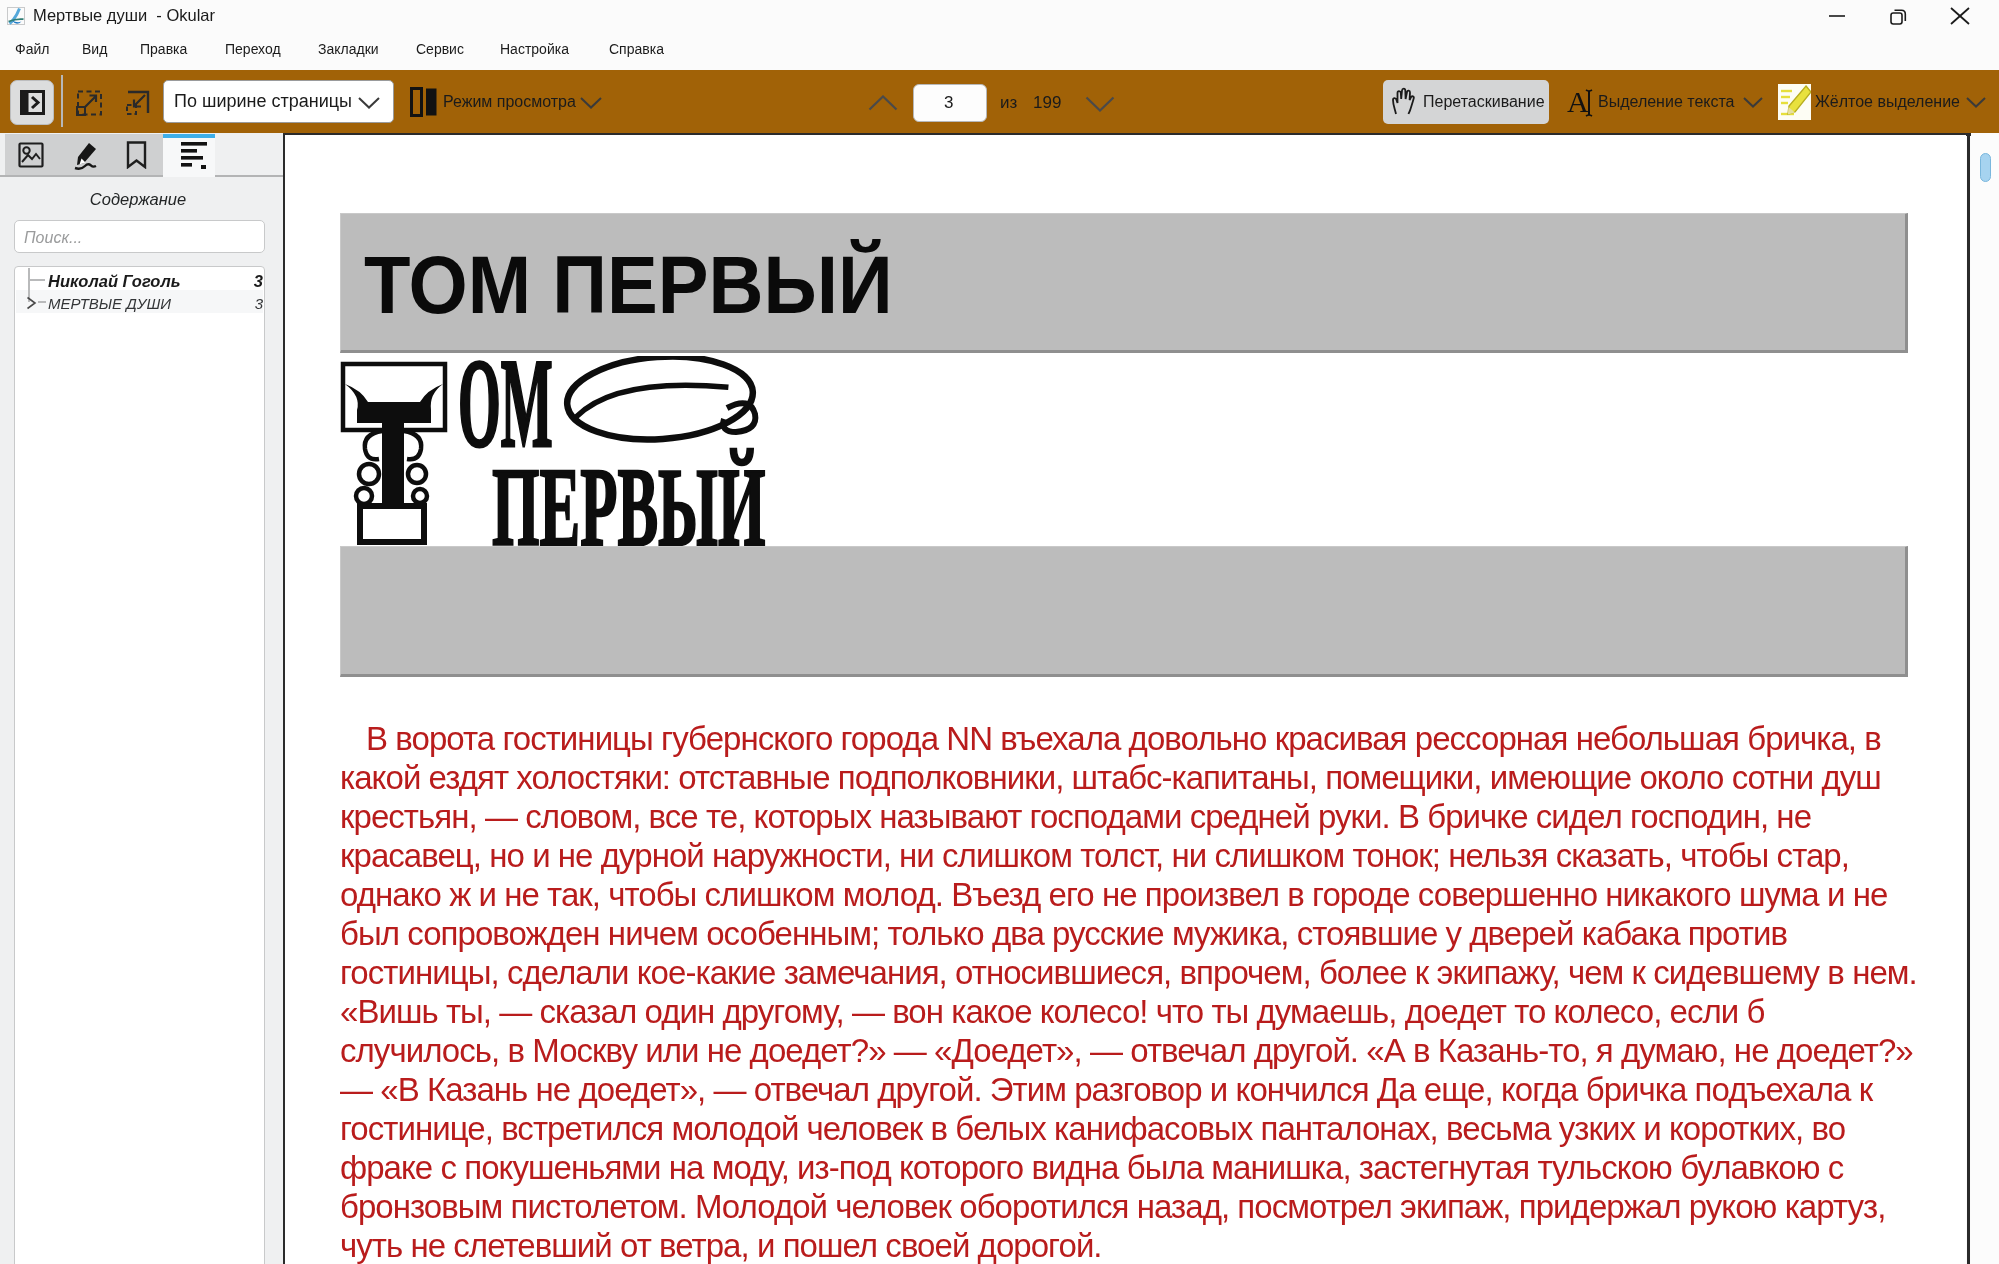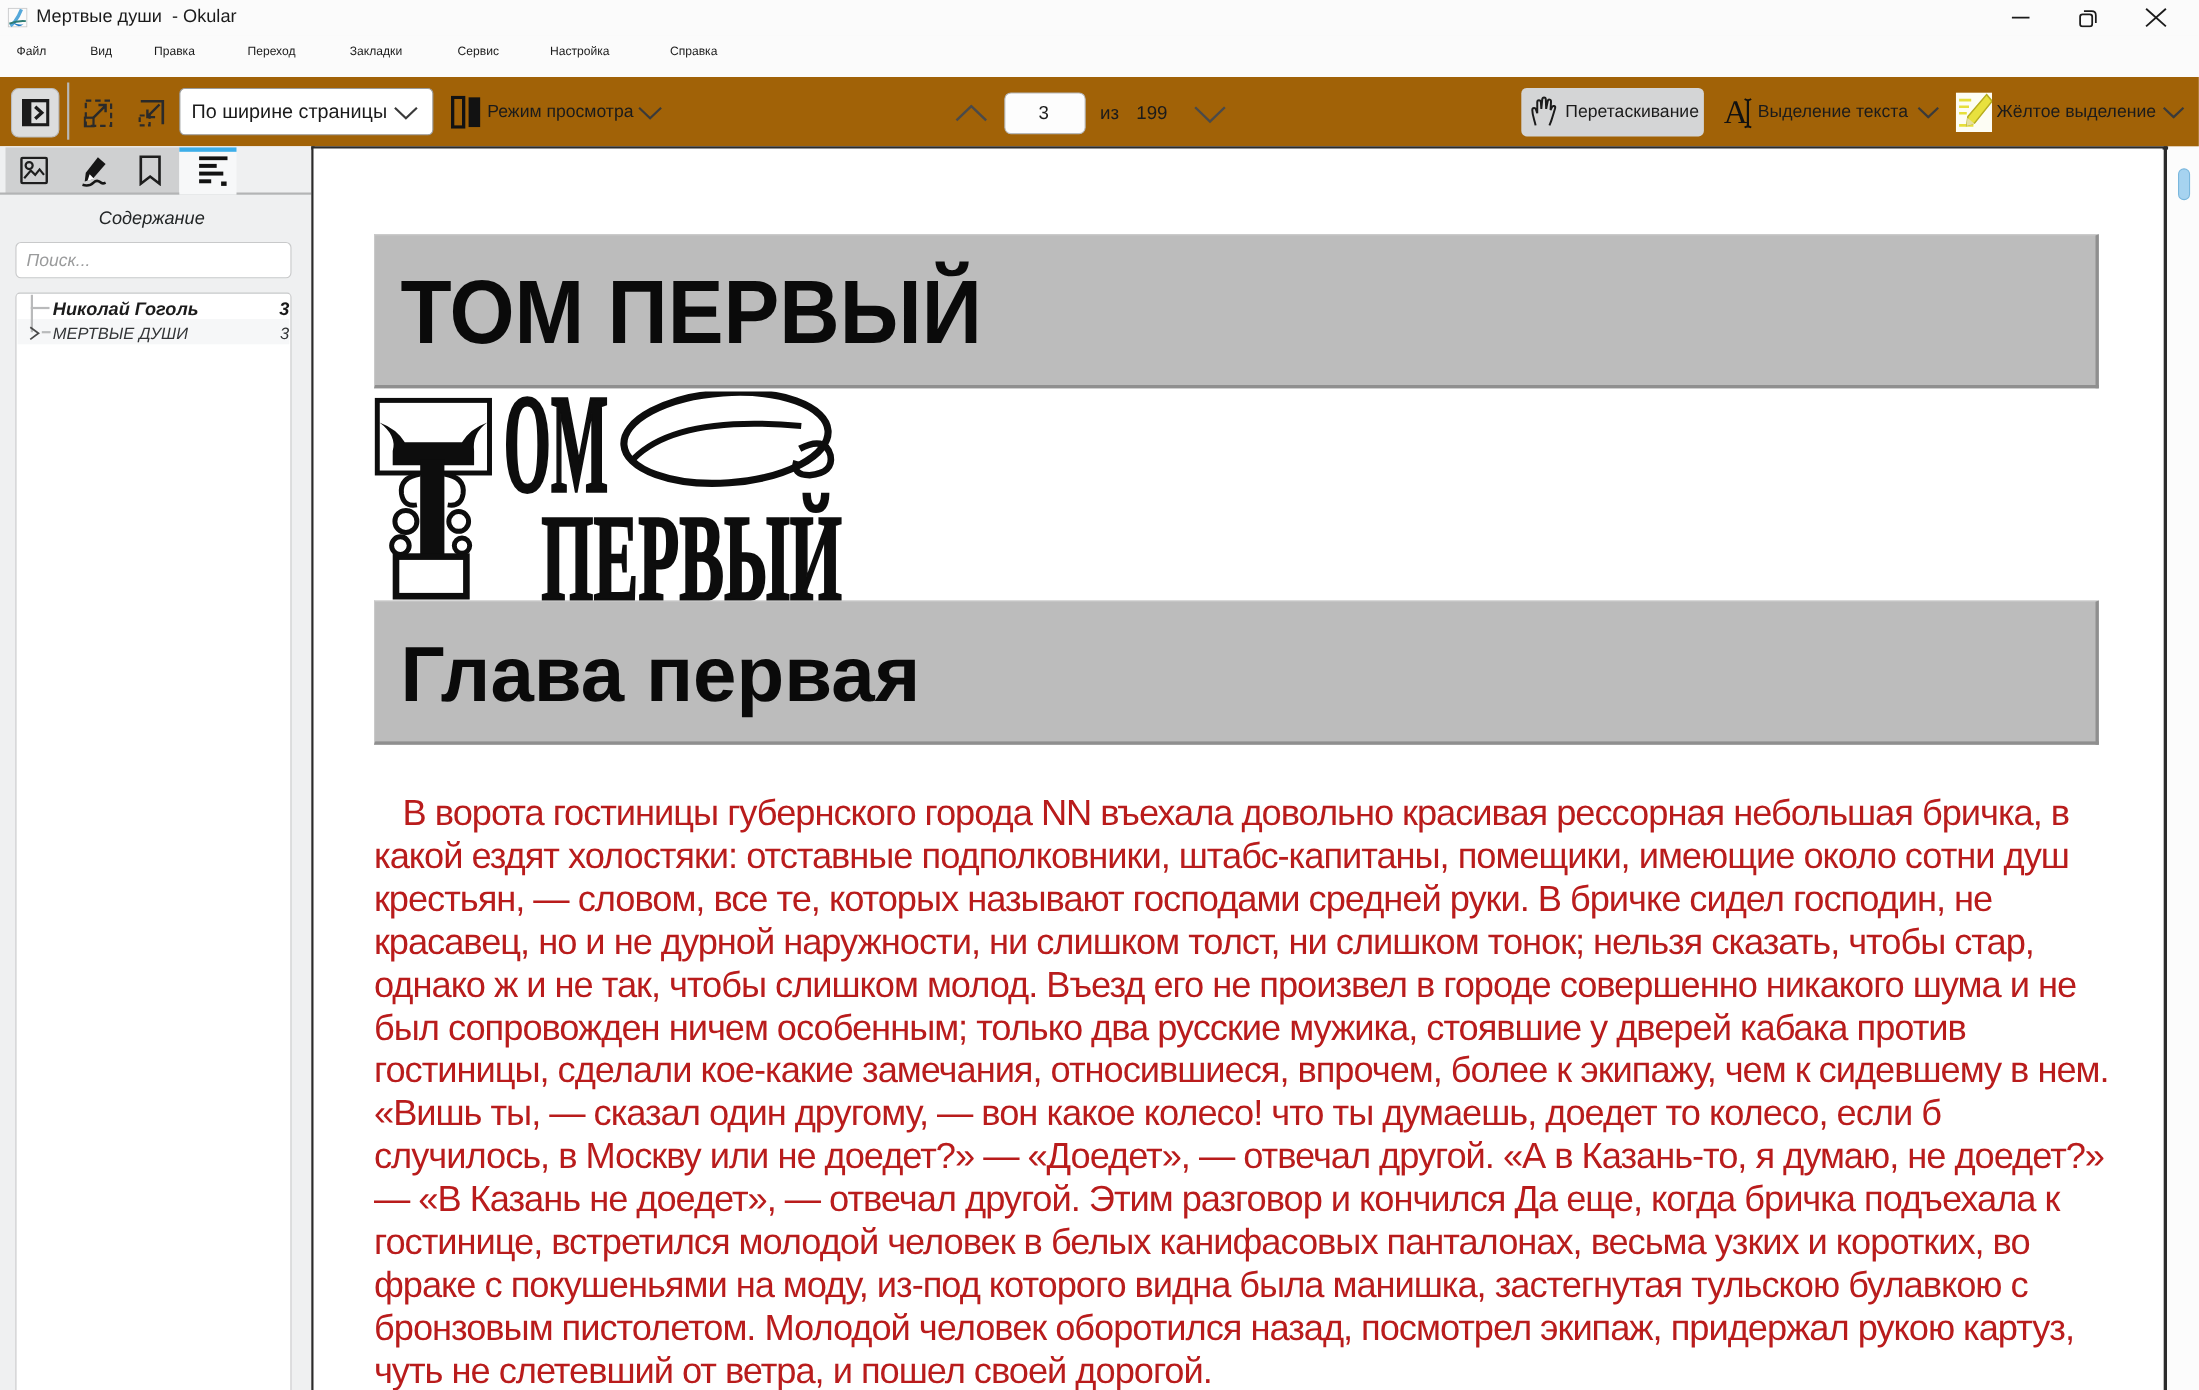--- a/index.html
+++ b/index.html
@@ -6,21 +6,21 @@
 html,body { width:1999px; height:1264px; overflow:hidden; }
 body { font-family:"Liberation Sans", sans-serif; background:#fbfbfb; position:relative; }
 .abs { position:absolute; }
 
 
 #titlebar { position:absolute; left:0; top:0; width:1999px; height:32px; background:#fbfbfb;padding-left:28px; }
 #titletext { position:absolute; left:33px; top:6px; font-size:16.5px; color:#1b1b1b; }
 
 
 #menubar { position:absolute; left:0; top:32px; width:1999px; height:38px; background:#fbfbfb; }
-.menuitem { position:absolute; top:9px; font-size:11px; color:#1b1b1b; }
+.menuitem { position:absolute; top:9px; font-size:14px; color:#1b1b1b; }
 
 
 #toolbar { position:absolute; left:0; top:70px; width:1999px; height:63px; background:#a16207; }
 .tbtext { position:absolute; font-size:16px; color:#1b1b1b; }
 
 
 #sidebar { position:absolute; left:0; top:133px; width:283px; height:1131px; background:#eff0f1;font-style:italic; }
 
 
 #page { position:absolute; left:285px; top:135px; width:1681px; height:1129px; background:#fff; }
@@ -229,21 +229,20 @@
       <path d="M238 55 Q280 18 392 36" fill="none" stroke="#0d0d0d" stroke-width="5.5"></path>
     </g>
     <path d="M390 52 Q413 40 418 58 Q421 74 399 76 Q383 76 387 63" fill="none" stroke="#0d0d0d" stroke-width="6"></path>
 
     <g transform="translate(155,189) scale(0.54,1)">
       <text x="0" y="0" font-family="Liberation Serif" font-size="113" font-weight="bold" fill="#0d0d0d" stroke="#0d0d0d" stroke-width="2.5">ПЕРВЫЙ</text>
     </g>
   </svg>
 
   <div class="graybox" style="top:411px;height:131px"></div>
-  <div class="abs" style="left:79px;top:437.7px;font-size:71px;font-weight:bold;color:#0a0a0a;white-space:nowrap">Глава первая</div>
 
   <div id="body-text">В ворота гостиницы губернского города NN въехала довольно красивая рессорная небольшая бричка, в
 какой ездят холостяки: отставные подполковники, штабс-капитаны, помещики, имеющие около сотни душ
 крестьян, — словом, все те, которых называют господами средней руки. В бричке сидел господин, не
 красавец, но и не дурной наружности, ни слишком толст, ни слишком тонок; нельзя сказать, чтобы стар,
 однако ж и не так, чтобы слишком молод. Въезд его не произвел в городе совершенно никакого шума и не
 был сопровожден ничем особенным; только два русские мужика, стоявшие у дверей кабака против
 гостиницы, сделали кое-какие замечания, относившиеся, впрочем, более к экипажу, чем к сидевшему в нем.
 «Вишь ты, — сказал один другому, — вон какое колесо! что ты думаешь, доедет то колесо, если б
 случилось, в Москву или не доедет?» — «Доедет», — отвечал другой. «А в Казань-то, я думаю, не доедет?»

